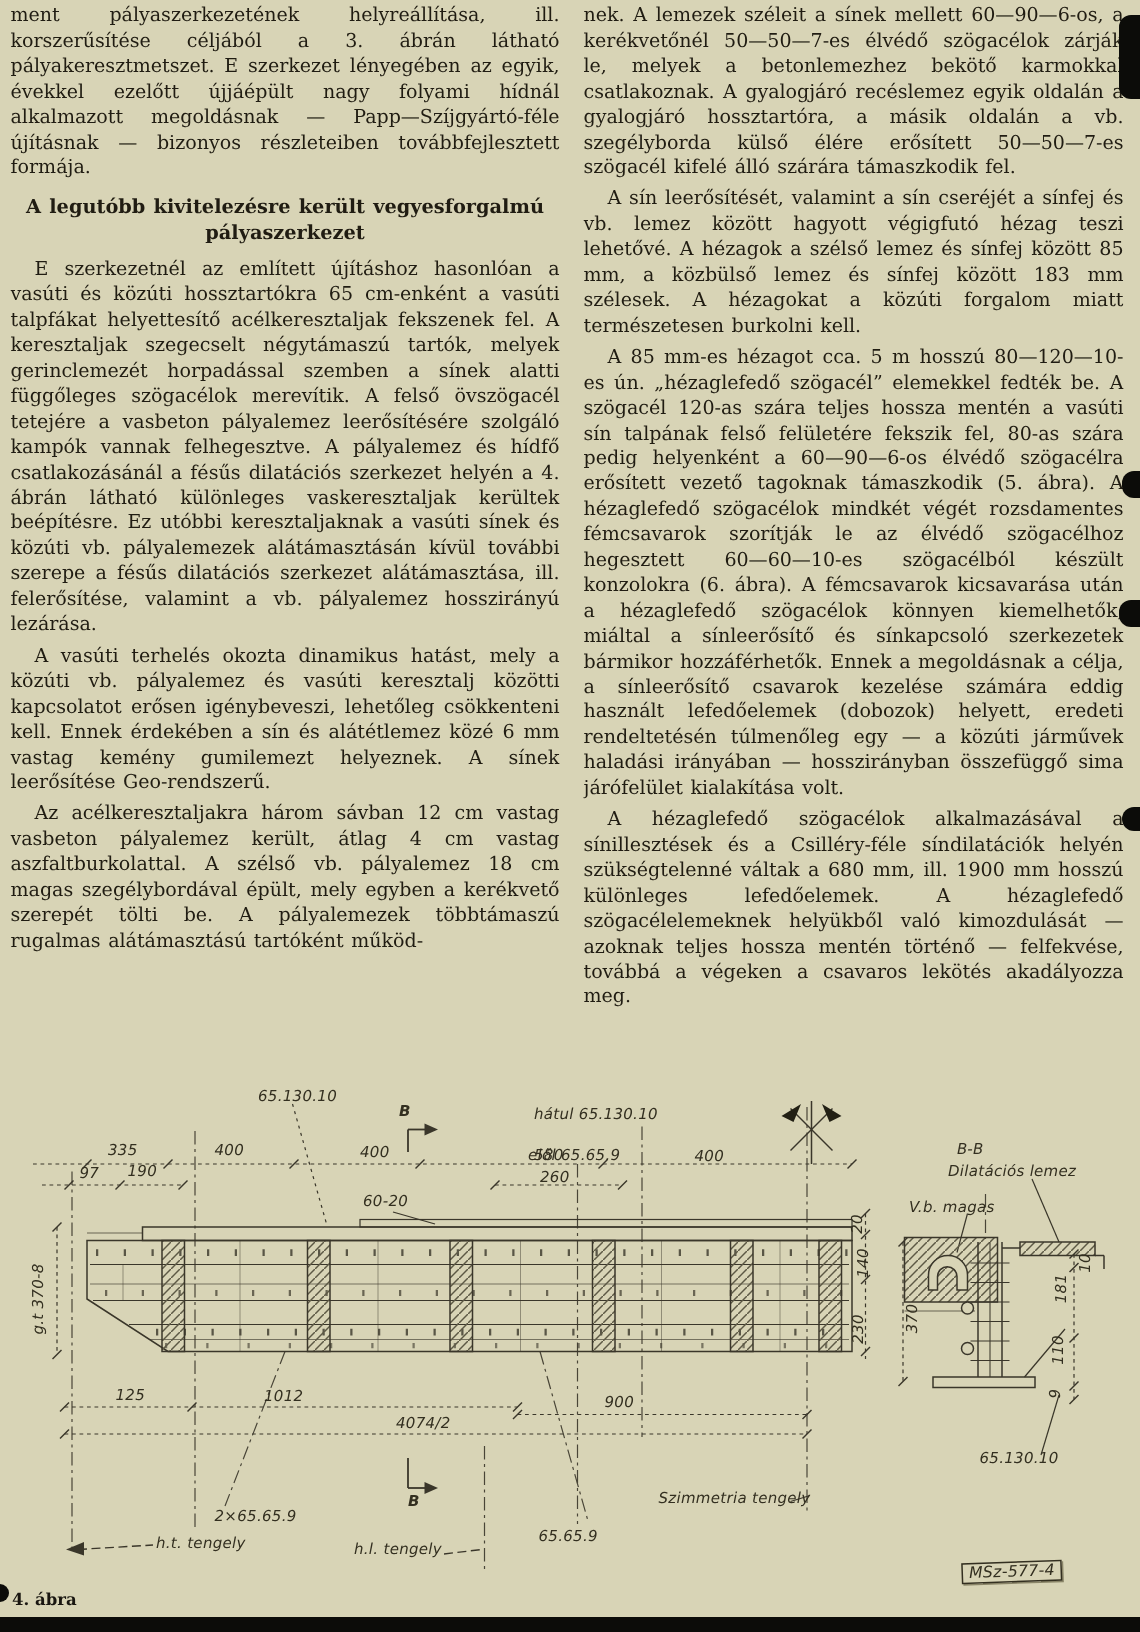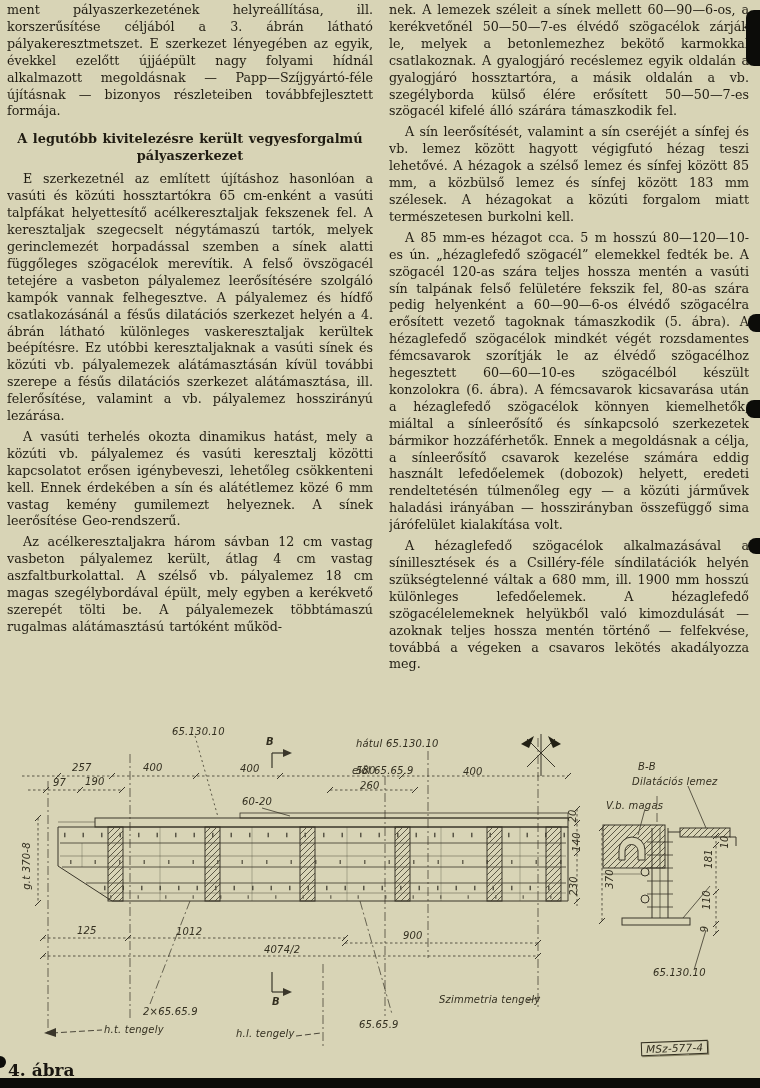--- a/index.html
+++ b/index.html
@@ -29,21 +29,21 @@
     font:italic 10px "DejaVu Sans", sans-serif;
     color:#332f20;letter-spacing:.2px;
   }
   .rotc{transform:translate(-50%,-50%) rotate(-90deg);}
   .stamp{
     border:1px solid #332f20;padding:0 4px;transform:rotate(-2deg);
     font-size:10.5px;box-shadow:1px 1px 0 #8a8568;
   }
   .caption{
     position:absolute;left:8px;top:1060px;
-    font-weight:bold;font-size:17px;color:#191610;
+    font-weight:bold;font-size:11px;color:#191610;
   }
   .artifact{position:absolute;background:#0c0c09;}
   .blob{border-radius:8px 0 0 8px;}
 </style>
 </head>
 <body>
 
 <div id="col-left" class="col">
   <p class="para nonindent">ment pályaszerkezetének helyreállítása, ill. korszerűsítése céljából a 3. ábrán látható pályakeresztmetszet. E szerkezet lényegében az egyik, évekkel ezelőtt újjáépült nagy folyami hídnál alkalmazott megoldásnak — Papp—Szíjgyártó-féle újításnak — bizonyos részleteiben továbbfejlesztett formája.</p>
   <p class="para heading">A legutóbb kivitelezésre került vegyesforgalmú pályaszerkezet</p>
@@ -220,21 +220,21 @@
       <line x1="599" y1="135" x2="605" y2="129"></line>
         <line x1="599" y1="228" x2="605" y2="222"></line>
     </g>
   </svg>
 
   <span class="dlabel" style="left:172px;top:30px;">65.130.10</span>
   <span class="dlabel" style="left:266px;top:40px;font-weight:bold;">B</span>
   <span class="dlabel" style="left:352px;top:28px;margin-top:41px;">elől 65.65.9</span>
   <span class="dlabel" style="left:356px;top:42px;">hátul 65.130.10</span>
 
-  <span class="dlabel" style="left:72px;top:66px;">257</span>
+  <span class="dlabel" style="left:72px;top:66px;">335</span>
   <span class="dlabel" style="left:143px;top:66px;">400</span>
   <span class="dlabel" style="left:240px;top:67px;">400</span>
   <span class="dlabel" style="left:356px;top:69px;">580</span>
   <span class="dlabel" style="left:463px;top:70px;">400</span>
   <span class="dlabel" style="left:53px;top:81px;">97</span>
   <span class="dlabel" style="left:85px;top:80px;">190</span>
   <span class="dlabel" style="left:360px;top:84px;">260</span>
   <span class="dlabel" style="left:242px;top:100px;">60-20</span>
 
   <span class="dlabel" style="left:638px;top:65px;">B-B</span>

